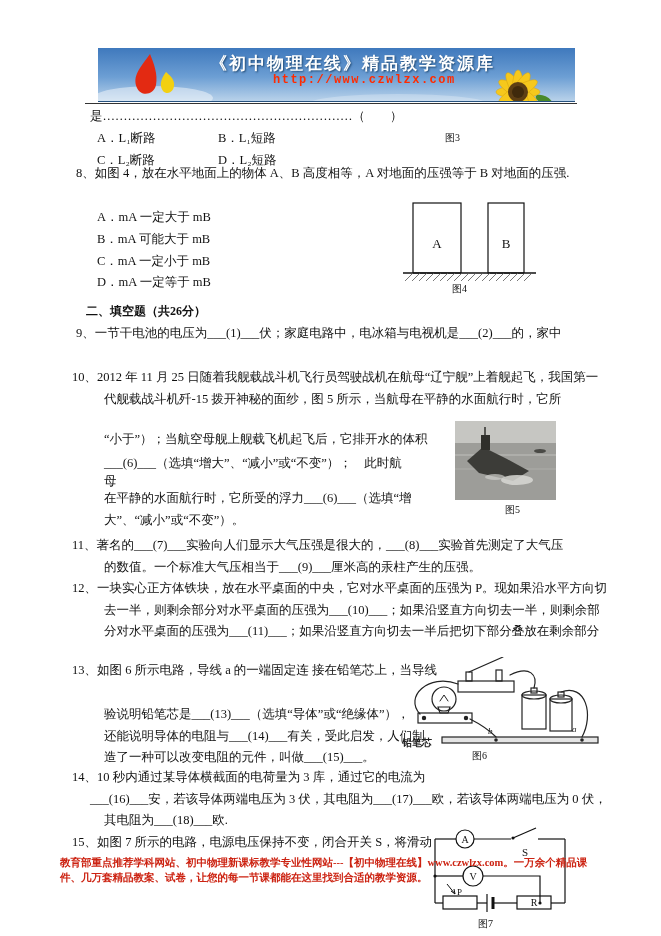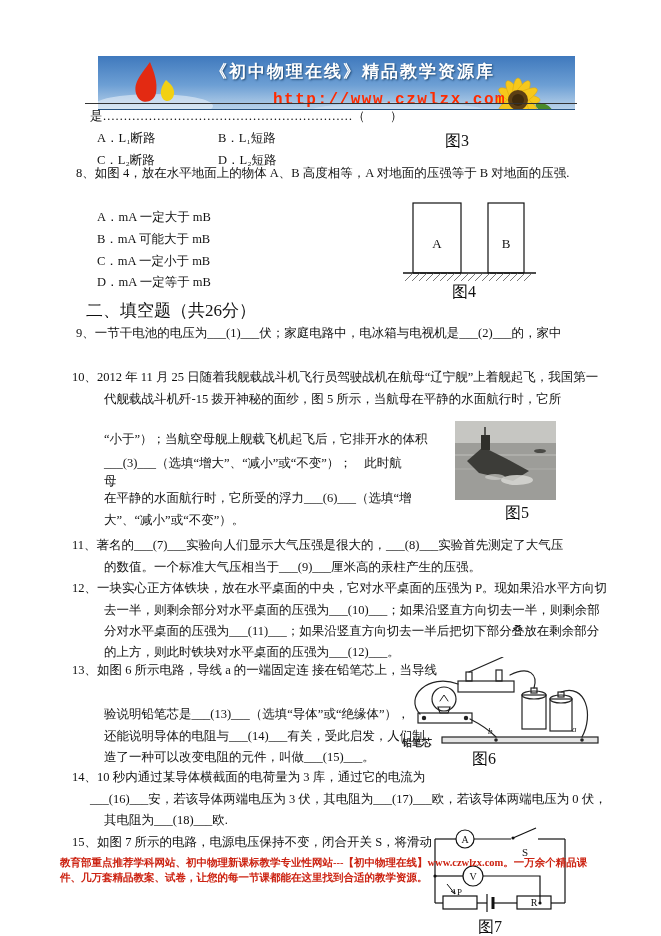--- a/index.html
+++ b/index.html
@@ -2,37 +2,37 @@
 <html><head>
 <meta charset="utf-8">
 <style>
   html,body { margin:0; padding:0; background:#ffffff; }
   .page {
     position:relative; width:661px; height:936px; background:#fff;
     font-family:"Liberation Serif","DejaVu Serif",serif; color:#111;
     overflow:hidden;
   }
   .t { position:absolute; white-space:nowrap; font-size:12.5px; line-height:20px; }
-  .sec { font-weight:normal; font-size:17px; }
-  .cap { position:absolute; white-space:nowrap; font-size:16px; }
+  .sec { font-weight:bold; font-size:12px; }
+  .cap { position:absolute; white-space:nowrap; font-size:10px; }
   .optcol { display:inline-block; width:121px; }
   
   .banner {
     position:absolute; left:98px; top:48px; width:477px; height:53px;
     background:linear-gradient(180deg,#3f79bd 0%,#6d9fd4 55%,#b9d2ea 100%);
-    border-bottom:1px solid #27527f; overflow:hidden;margin-top:8px;
+    border-bottom:1px solid #27527f; overflow:hidden;
   }
   .banner-title {
     position:absolute; left:112px; top:4px; color:#ffffff; font-weight:bold;
     font-size:17px; letter-spacing:2px; text-shadow:1px 1px 2px #1d466f;
     white-space:nowrap;
   }
   .banner-url {
-    position:absolute; left:175px; top:35px; color:#ff2b00; font-weight:bold;
-    font-size:16px; letter-spacing:1.5px; white-space:nowrap;
+    position:absolute; left:175px; top:25px; color:#ff2b00; font-weight:bold;
+    font-size:12px; letter-spacing:1.5px; white-space:nowrap;
     font-family:"Liberation Mono","DejaVu Sans Mono",monospace;
   }
   .rule { position:absolute; left:85px; top:103px; width:492px; height:0; border-top:1.4px solid #333; }
   .footer-line {
     position:absolute; left:60px; color:#cc2211; font-weight:bold;
     font-size:10.5px; white-space:nowrap; z-index:5;
   }
   .fig { position:absolute; }
   svg { display:block; }
 </style>
@@ -117,21 +117,21 @@
   </div>
   <div class="cap" style="left:452px;top:282px">图4</div>
 
   <div class="t sec" style="left:86px;top:301px">二、填空题（共26分）</div>
 
   <div class="t" style="left:76px;top:323px">9、一节干电池的电压为___(1)___伏；家庭电路中，电冰箱与电视机是___(2)___的，家中</div>
 
   <div class="t" style="left:72px;top:367px">10、2012 年 11 月 25 日随着我舰载战斗机飞行员驾驶战机在航母“辽宁舰”上着舰起飞，我国第一</div>
   <div class="t" style="left:104px;top:389px">代舰载战斗机歼-15 拨开神秘的面纱，图 5 所示，当航母在平静的水面航行时，它所</div>
   <div class="t" style="left:104px;top:429px">“小于”）；当航空母舰上舰载飞机起飞后，它排开水的体积</div>
-  <div class="t" style="left:104px;top:453px">___(3)___（选填“增大”、“减小”或“不变”）；　此时航</div>
+  <div class="t" style="left:104px;top:453px">___(6)___（选填“增大”、“减小”或“不变”）；　此时航</div>
   <div class="t" style="left:104px;top:471px">母</div>
   <div class="t" style="left:104px;top:488px">在平静的水面航行时，它所受的浮力___(6)___（选填“增</div>
   <div class="t" style="left:104px;top:510px">大”、“减小”或“不变”）。</div>
 
   <div class="fig" style="left:455px;top:421px">
     <svg width="101" height="79">
       <rect width="101" height="79" fill="#b5b5b1"></rect>
       <rect y="0" width="101" height="22" fill="#c6c6c2"></rect>
       <rect y="22" width="101" height="57" fill="#9d9d99"></rect>
       <line x1="0" y1="34" x2="101" y2="34" stroke="#aeaeaa" stroke-width="2"></line>
@@ -148,21 +148,20 @@
     </svg>
   </div>
   <div class="cap" style="left:505px;top:503px">图5</div>
 
   <div class="t" style="left:72px;top:535px">11、著名的___(7)___实验向人们显示大气压强是很大的，___(8)___实验首先测定了大气压</div>
   <div class="t" style="left:104px;top:557px">的数值。一个标准大气压相当于___(9)___厘米高的汞柱产生的压强。</div>
 
   <div class="t" style="left:72px;top:578px">12、一块实心正方体铁块，放在水平桌面的中央，它对水平桌面的压强为 P。现如果沿水平方向切</div>
   <div class="t" style="left:104px;top:600px">去一半，则剩余部分对水平桌面的压强为___(10)___；如果沿竖直方向切去一半，则剩余部</div>
   <div class="t" style="left:104px;top:621px">分对水平桌面的压强为___(11)___；如果沿竖直方向切去一半后把切下部分叠放在剩余部分</div>
-  <div class="t" style="left:104px;top:642px">的上方，则此时铁块对水平桌面的压强为___(12)___。</div>
 
   <div class="t" style="left:72px;top:660px">13、如图 6 所示电路，导线 a 的一端固定连 接在铅笔芯上，当导线</div>
   <div class="t" style="left:104px;top:704px">验说明铅笔芯是___(13)___（选填“导体”或“绝缘体”），</div>
   <div class="t" style="left:104px;top:726px">还能说明导体的电阻与___(14)___有关，受此启发，人们制</div>
   <div class="t" style="left:104px;top:747px">造了一种可以改变电阻的元件，叫做___(15)___。</div>
 
   <div class="fig" style="left:400px;top:657px">
     <svg width="208" height="95" stroke="#222" fill="none" stroke-width="1.2" stroke-linecap="round">
 
       <rect x="42" y="80" width="156" height="6" fill="#e4e4e4"></rect>

